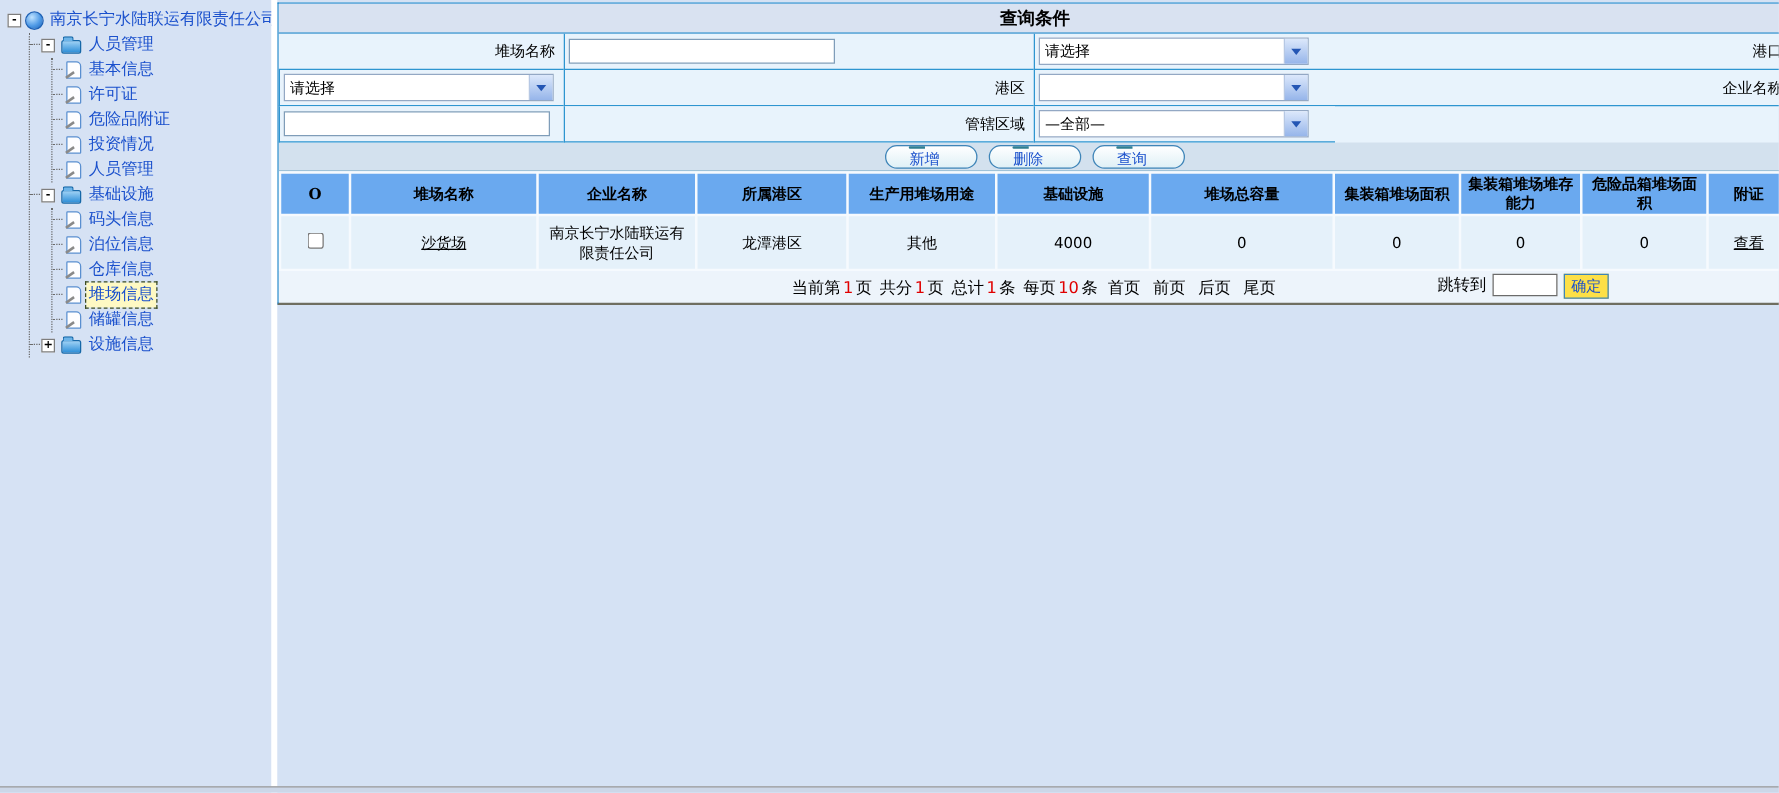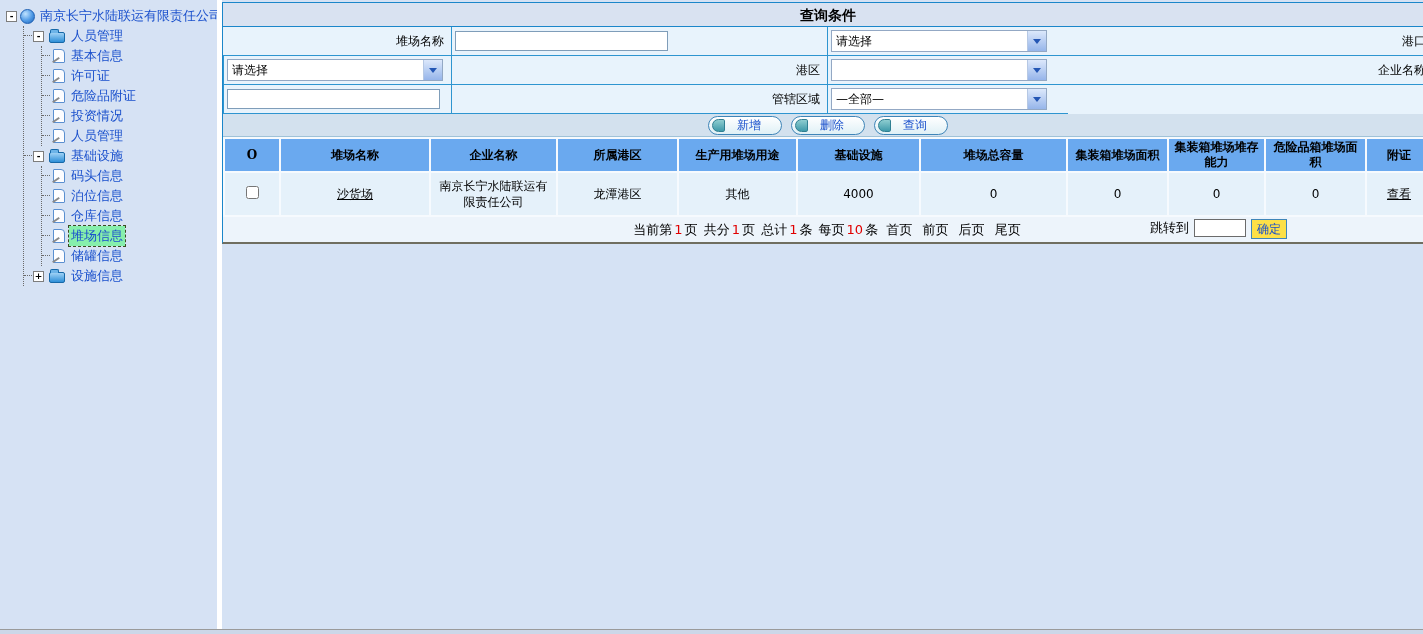--- a/index.html
+++ b/index.html
@@ -47,21 +47,21 @@
   .doc::after {
     content:""; position:absolute; bottom:1px; left:-2px; width:8px; height:2px;
     background:#8a8a8a; transform:rotate(-35deg);
   }
   .tree-children { margin-left:17px; border-left:1px dotted #6a6a6a; }
   .tree-children .tree-row::before {
     content:""; display:inline-block; width:8px; height:1px;
     border-top:1px dotted #6a6a6a; margin-right:1px; flex:0 0 8px;
   }
   .tree-label { padding:0 2px; }
-  .tree-label.selected { background:#86efac; outline:1px dashed #3c4c20; }
+  .tree-label.selected { background:#fef9c3; outline:1px dashed #3c4c20; }
 
   
   .main { flex:1; position:relative; background:#d5e2f4; padding-top:2px; }
   .panel { border:1px solid #1b86ca; border-bottom:2px solid #6f6e60; background:#e8f3fc; }
 
   .panel-title {
     height:24px; line-height:24px; text-align:center;
     background:#d9e2f1; font-weight:bold; font-size:14px; color:#000;
     border-bottom:1px solid #1b86ca;
   }
@@ -96,21 +96,21 @@
 
   
   .btn-band {
     height:23px; background:#d3e1ee; border-bottom:1px solid #9fc2d8;
     display:flex; align-items:center; justify-content:center; gap:9px;
   }
   .pill-btn {
     height:19px; border:1px solid #3f85b8; border-radius:10px;
     background:linear-gradient(#ffffff,#dff0f6);
     display:flex; align-items:center; padding:0 14px 0 3px;
-    color:#1a50cc; font-size:12px; cursor:pointer; min-width:74px;
+    color:#1a50cc; font-size:12px; cursor:pointer; min-width:74px;flex-direction:column;
   }
   .pill-cap {
     width:13px; height:13px; margin-right:12px; border-radius:7px 2px 2px 7px;
     background:linear-gradient(#8ecdd0,#3f9aaa); border:1px solid #2f7f92;
   }
 
   
   .grid-table { width:100%; border-collapse:separate; border-spacing:2px; background:#f6fafe; table-layout:fixed; }
   .grid-table th {
     background:#6aa9ef; color:#000; font-weight:bold; font-size:12px;

